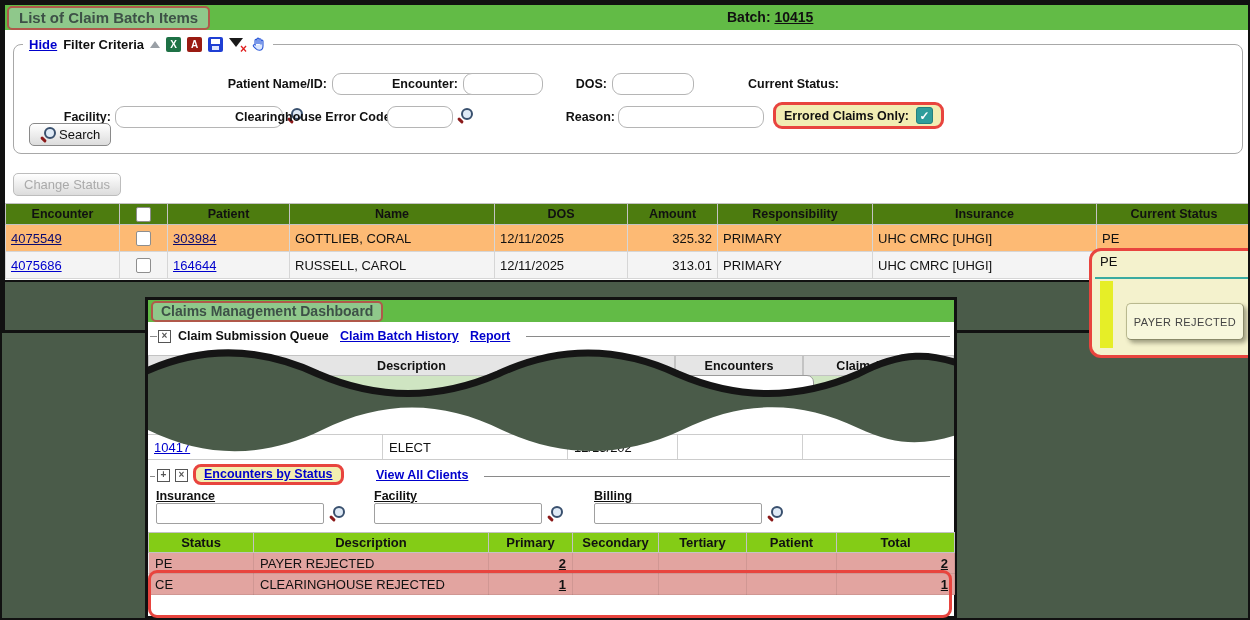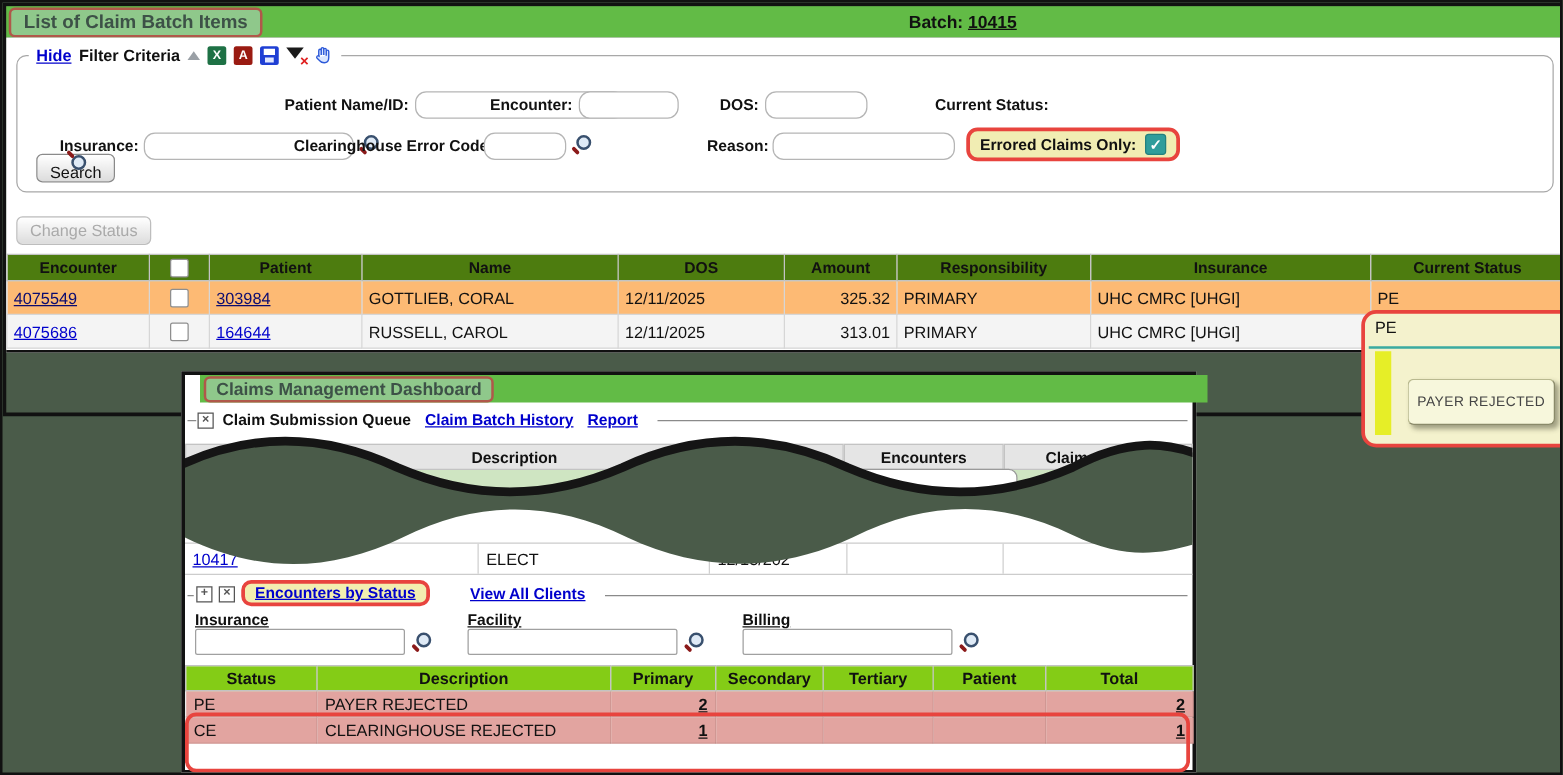--- a/index.html
+++ b/index.html
@@ -70,21 +70,21 @@
   table.grid th { background:#4d7c0f; border:1px solid #c3c3c3; font-size:12.5px; height:21px; }
   table.grid td { border:1px solid #d6d6d6; height:27px; font-size:13px; padding:0 5px; }
   tr.row-green td { background:#fdba74; }
   tr.row-alt td { background:#f4f4f4; }
   tr.row-green a { color:#0b0b70; }
   td.num { text-align:right; }
 
   
   .dashboard { position:absolute; left:143px; top:295px; width:812px; height:322px;
                border:3px solid #111; background:#fff; }
-  .dash-bar { position:absolute; left:12px; top:0; width:806px; height:22px; background:#62bb46; }
+  .dash-bar { position:absolute; left:0; top:0; width:806px; height:22px; background:#62bb46; }
   .dash-bar .title-pill { font-size:14px; padding:0 8px 1px; }
   .hline { position:absolute; height:1px; background:#8a8a8a; }
   .boxic { position:absolute; width:13px; height:13px; border:1.5px solid #555; background:#fff;
            color:#555; font-size:10px; line-height:10px; text-align:center; font-weight:bold; }
   .q-head { position:absolute; display:flex; }
   .q-head div { background:#e5e5e5; border:1px solid #c3c3c3; height:21px; font-weight:bold;
                 font-size:12.5px; display:flex; align-items:center; justify-content:center; }
   .q-green { position:absolute; background:#cfe5c2; border-left:1px solid #c3c3c3; border-right:1px solid #c3c3c3; }
   .q-btnblob { position:absolute; background:#fff; border:1.5px solid #9a9a9a; border-radius:7px; }
   .q-row { position:absolute; display:flex; border-top:1px solid #cccccc; border-bottom:1px solid #cccccc; }
@@ -148,34 +148,34 @@
       </div>
 
       <div class="lab" style="left:80px; top:47px; width:242px;">Patient Name/ID:</div>
       <input class="tbox" style="left: 327px; top: 43px; width: 168px;">
       <div class="lab" style="left:335px; top:47px; width:118px;">Encounter:</div>
       <input class="tbox" style="left: 458px; top: 43px; width: 80px;">
       <div class="lab" style="left:520px; top:47px; width:82px;">DOS:</div>
       <input class="tbox" style="left: 607px; top: 43px; width: 82px;">
       <div class="lab" style="left:700px; top:47px; width:134px;">Current Status:</div>
 
-      <div class="lab" style="left:18px; top:80px; width:88px;">Insurance:</div>
+      <div class="lab" style="left:18px; top:80px; width:88px;">Facility:</div>
       <input class="tbox" style="left: 110px; top: 76px; width: 168px;">
       <span class="mag" style="left:282px; top:78px;"></span>
       <div class="lab" style="left:230px; top:80px; width:148px;">Clearinghouse Error Code:</div>
       <input class="tbox" style="left: 382px; top: 76px; width: 66px;">
       <span class="mag" style="left:452px; top:78px;"></span>
       <div class="lab" style="left:540px; top:80px; width:70px;">Reason:</div>
       <input class="tbox" style="left: 613px; top: 76px; width: 146px;">
       <div class="errored-box" style="left:768px; top:72px;">
         <span class="bold" style="font-size:12.5px;">Errored Claims Only:</span>
         <span class="chk-teal">✓</span>
       </div>
 
-      <div class="btn" style="left:24px; top:93px;flex-direction:column;">
+      <div class="btn" style="left:24px; top:93px;">
         <span class="mag"></span>
         <span>Search</span>
       </div>
 
       <div class="btn disabled" style="left:8px; top:143px;">Change Status</div>
 
       <table class="grid" style="position:absolute; left:0; top:173px; width:1246px;">
         <colgroup>
           <col style="width:114px">
             <col style="width:48px">

